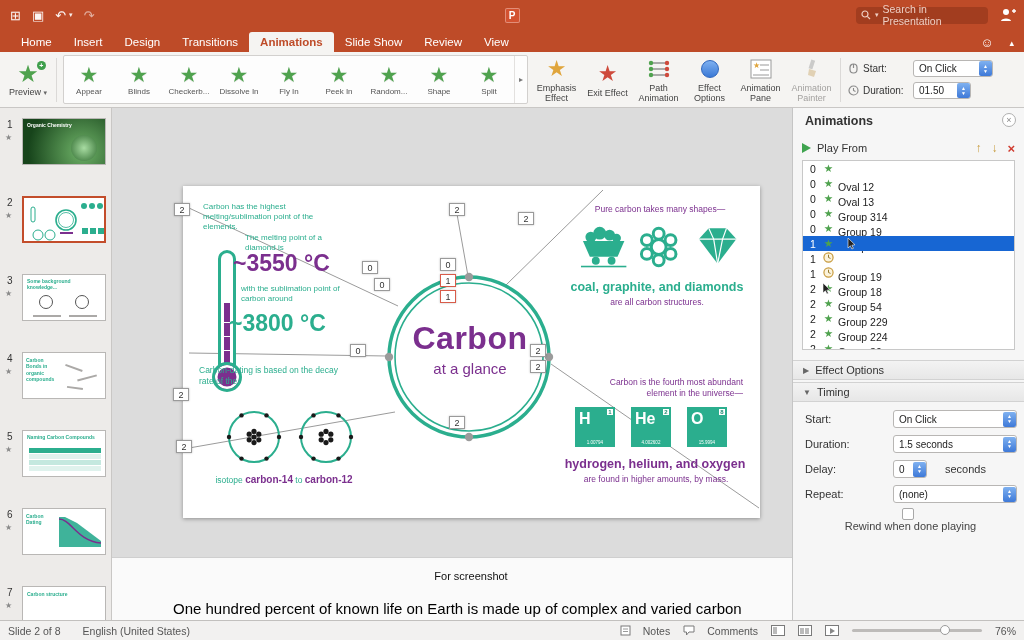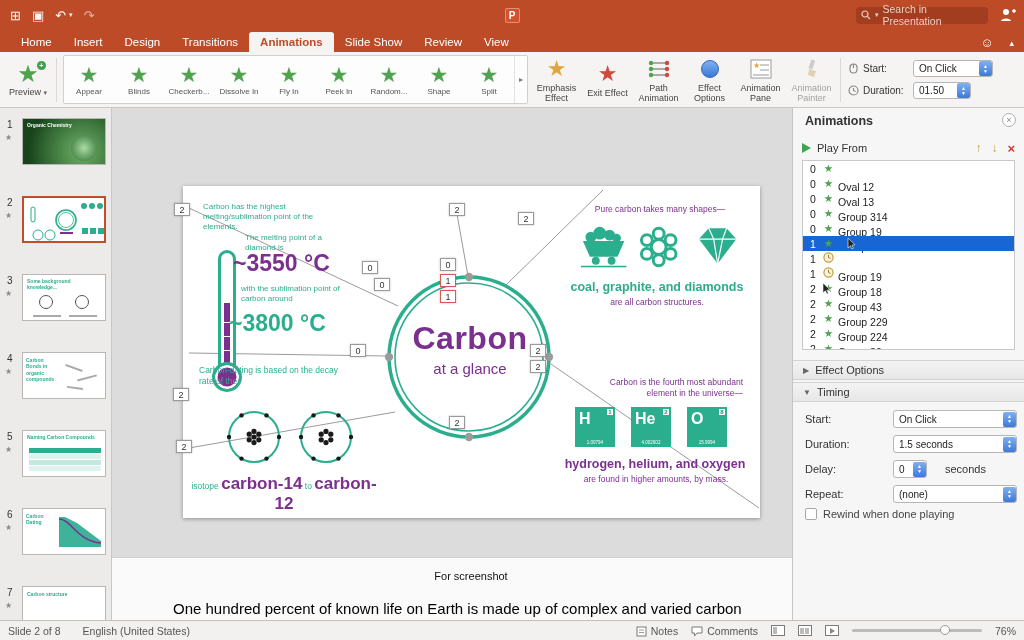--- a/index.html
+++ b/index.html
@@ -98,21 +98,21 @@
     background:#7B2F8E;box-shadow:inset 0 0 0 2.5px #fff;}
   .center-title{left:212px;top:134px;width:150px;text-align:center;font-size:32px;font-weight:bold;letter-spacing:.5px;}
   .center-sub{left:212px;top:174px;width:150px;text-align:center;font-size:15px;font-weight:normal;}
   .sl-shapes-intro{left:392px;top:18px;width:170px;text-align:center;}
   .shape-icons{position:absolute;left:396px;top:38px;width:166px;display:flex;gap:8px;align-items:flex-end;justify-content:center;}
   .sl-shapes-bold{left:383px;top:94px;width:182px;font-size:12.5px;font-weight:bold;text-align:center;}
   .sl-shapes-outro{left:399px;top:111px;width:150px;text-align:center;}
   .sl-dating-intro{left:16px;top:179px;width:150px;}
   .atoms{position:absolute;left:42px;top:222px;display:flex;gap:14px;}
   .sl-dating-line{left:8px;top:288px;width:186px;text-align:center;font-size:8.5px;}
-  .c14{font-size:17px;font-weight:bold;}
+  .c14{font-size:10px;font-weight:bold;}
   .sl-abund-intro{left:406px;top:191px;width:154px;text-align:right;}
   .elements{position:absolute;left:392px;top:221px;display:flex;gap:16px;}
   .tile{width:40px;height:40px;background:#2BAE8E;position:relative;color:#fff;}
   .tile .sym{position:absolute;left:4px;top:3px;font-size:16px;font-weight:bold;}
   .tile .tnum{position:absolute;right:2px;top:2px;background:#fff;color:#1F8E74;font-size:6px;padding:0 1.5px;font-weight:bold;}
   .tile .mass{position:absolute;bottom:2px;left:0;right:0;text-align:center;font-size:4.5px;}
   .sl-abund-bold{left:376px;top:271px;width:192px;font-size:12.5px;font-weight:bold;text-align:center;}
   .sl-abund-outro{left:394px;top:288px;width:158px;text-align:center;}
   .lines-svg,.rings-svg{position:absolute;}
   .lines-svg{left:0;top:0;}
@@ -141,28 +141,28 @@
   .aicon{width:15px;text-align:center;font-size:10.5px;color:#4FA24E;line-height:1;flex:0 0 auto;}
   .aname{margin-left:2px;white-space:nowrap;margin-top:36px;}
   .cursor-svg{position:absolute;top:2px;z-index:2;}
   .secthdr{position:absolute;left:0;right:0;height:20px;background:linear-gradient(#F3F3F3,#E7E7E7);
     border-top:1px solid #D2D2D2;border-bottom:1px solid #D2D2D2;display:flex;align-items:center;padding-left:10px;gap:6px;}
   .tri{font-size:8px;color:#666;}
   .trowp{position:absolute;left:12px;right:10px;height:18px;display:flex;align-items:center;}
   .trowp .combo{position:absolute;left:88px;width:124px;height:18px;}
   .combo.small{width:34px;left:88px;}
   .unit{position:absolute;left:140px;}
-  .checkrow{position:absolute;left:12px;right:8px;display:flex;align-items:center;color:#444;}
+  .checkrow{position:absolute;left:12px;right:8px;display:flex;align-items:center;color:#444;flex-direction:column;}
   .checkbox{width:12px;height:12px;border:1px solid #A8A8A8;background:#fff;border-radius:2px;margin-right:6px;flex:0 0 auto;}
 
   
   .statusbar{height:20px;background:#F2F1F0;border-top:1px solid #C2C0BE;display:flex;align-items:center;
     font-size:10.5px;color:#555;padding:0 8px;gap:22px;}
   .sb-right{margin-left:auto;display:flex;align-items:center;gap:13px;}
-  .sb-item{display:flex;align-items:flex-end;gap:4px;}
+  .sb-item{display:flex;align-items:flex-start;gap:12px;}
   .vicon{width:14px;height:11px;border:1px solid #7a7a7a;position:relative;background:#fff;}
   .vicon.v1::after{content:"";position:absolute;left:1px;top:1px;width:4px;height:7px;background:#bbb;}
   .vicon.v2::after{content:"";position:absolute;left:1.5px;top:1.5px;width:9px;height:6px;
     background:linear-gradient(90deg,#bbb 40%,#fff 40%,#fff 60%,#bbb 60%);}
   .vicon.v3::after{content:"";position:absolute;left:4px;top:2px;width:0;height:0;
     border-left:5px solid #888;border-top:3.5px solid transparent;border-bottom:3.5px solid transparent;}
   .zoom-track{width:130px;height:3px;background:#BDBBB9;border-radius:2px;position:relative;}
   .zoom-thumb{position:absolute;left:68%;top:-4px;width:10px;height:10px;background:#FDFDFD;border:1px solid #9a9a9a;border-radius:50%;}
 </style>
 </head>
@@ -651,21 +651,21 @@
           <span class="anum">1</span>
           <span class="aicon"><svg width="11" height="11" viewBox="0 0 12 12">
               <circle cx="6" cy="6" r="5" fill="#FBF3DC" stroke="#C79A3B" stroke-width="1.3"></circle>
               <path d="M6,3 L6,6 L8.2,7" stroke="#8a6d1f" stroke-width="1" fill="none"></path>
             </svg></span>
           <span class="aname">Group 18</span>
         </div>
         <div class="arow">
           <span class="anum">2</span>
           <span class="aicon">★</span>
-          <span class="aname">Group 43</span>
+          <span class="aname">Group 54</span>
           <svg class="cursor-svg" width="9" height="12" viewBox="0 0 9 12" style="left: 19px;">
             <path d="M1,0 L1,10 L3.4,7.8 L4.9,11 L6.4,10.3 L4.9,7.2 L8,6.8 Z" fill="#222" stroke="#fff" stroke-width="0.6"></path>
           </svg>
         </div>
         <div class="arow">
           <span class="anum">2</span>
           <span class="aicon">★</span>
           <span class="aname">Group 229</span>
         </div>
         <div class="arow">

